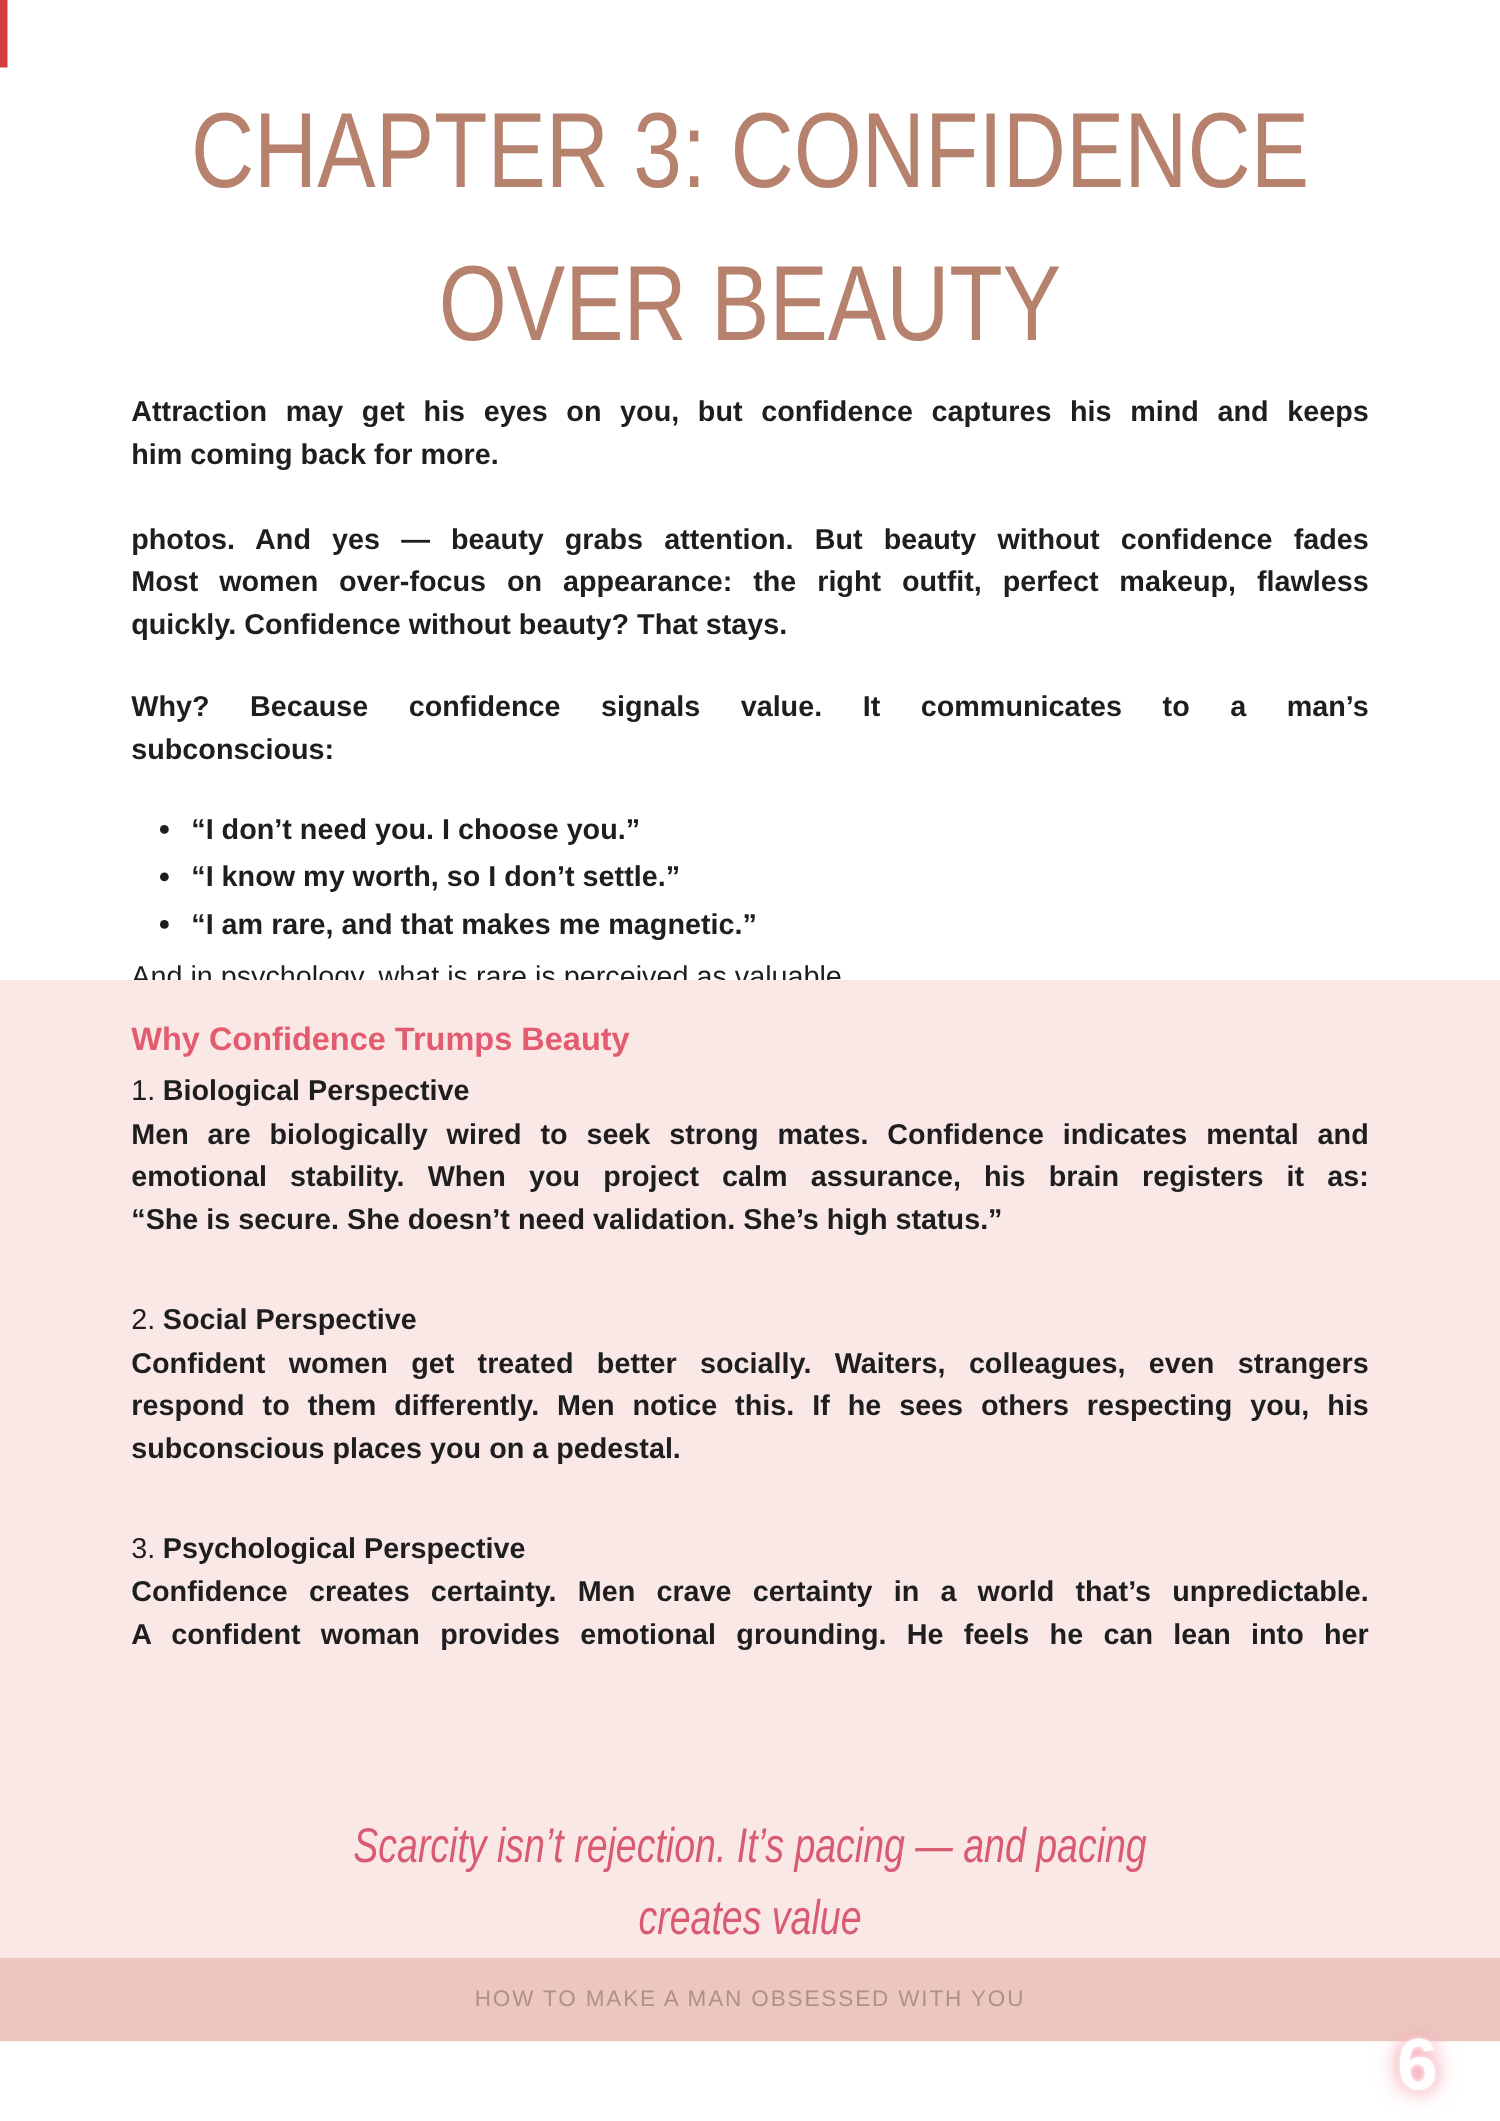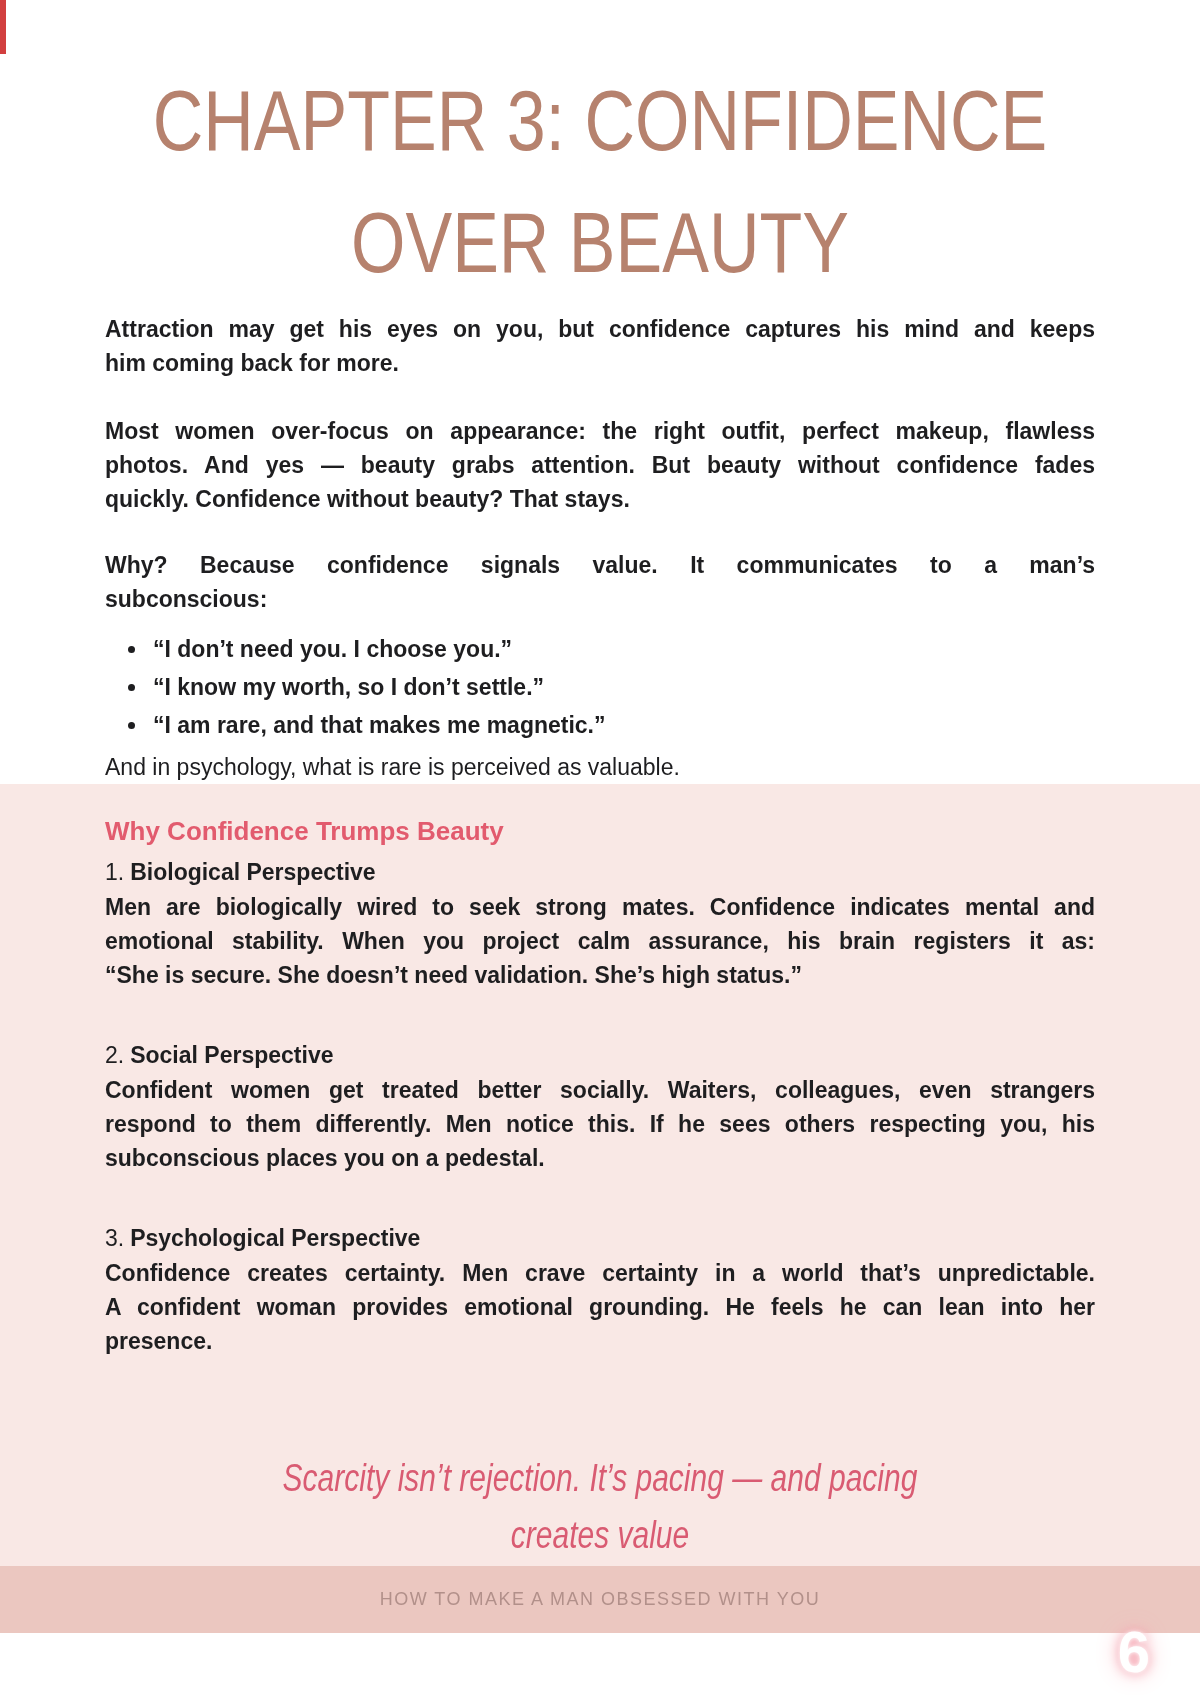--- a/index.html
+++ b/index.html
@@ -22,21 +22,21 @@
   .chapter-title span { display:block; }
   .content { padding:0 105px; font-size:23px; line-height:34px; }
   .para { margin:0; }
   .p1 { margin-top:56px; }
   .p2 { margin-top:34px; }
   .p3 { margin-top:32px; }
   .p4 { margin-top:6px; }
   .line { text-align:left;font-weight:bold; }
   .jline { text-align:justify; text-align-last:justify; }
   .bullet-list {
-    margin:14px 0 0; padding-left:44px; font-weight:bold;
+    margin:28px 0 0; padding-left:44px; font-weight:bold;
     list-style:disc;
   }
   .bullet-list li { line-height:38px; padding-left:4px; }
   .pink-area {
     position:relative; height:782px; box-sizing:border-box;
     padding:30px 105px 16px; background:var(--section-bg,#f9e8e5);
   }
   .section-heading {
     margin:0; font-size:26px; line-height:34px; font-weight:bold;
     color:var(--section-heading,#e25b6e);
@@ -78,22 +78,22 @@
       <span>OVER BEAUTY</span>
     </h1>
 
     <div class="content">
       <div class="para p1">
         <div class="line jline">Attraction may get his eyes on you, but confidence captures his mind and keeps</div>
         <div class="line">him coming back for more.</div>
       </div>
 
       <div class="para p2">
+        <div class="line jline">photos. And yes — beauty grabs attention. But beauty without confidence fades</div>
         <div class="line jline">Most women over-focus on appearance: the right outfit, perfect makeup, flawless</div>
-        <div class="line jline">photos. And yes — beauty grabs attention. But beauty without confidence fades</div>
         <div class="line">quickly. Confidence without beauty? That stays.</div>
       </div>
 
       <div class="para p3">
         <div class="line jline">Why? Because confidence signals value. It communicates to a man’s</div>
         <div class="line">subconscious:</div>
       </div>
 
       <ul class="bullet-list">
         <li>“I don’t need you. I choose you.”</li>
@@ -131,21 +131,20 @@
         </div>
       </div>
 
       <div class="perspective">
         <div class="sub-heading">
           <span class="num">3.</span><span class="sub-title">Psychological Perspective</span>
         </div>
         <div class="para">
           <div class="line jline">Confidence creates certainty. Men crave certainty in a world that’s unpredictable.</div>
           <div class="line jline">A confident woman provides emotional grounding. He feels he can lean into her</div>
-          <div class="line">presence.</div>
         </div>
       </div>
     </div>
 
     <div class="closing-quote">
       <div>Scarcity isn’t rejection. It’s pacing — and pacing</div>
       <div>creates value</div>
     </div>
   </div>
 

